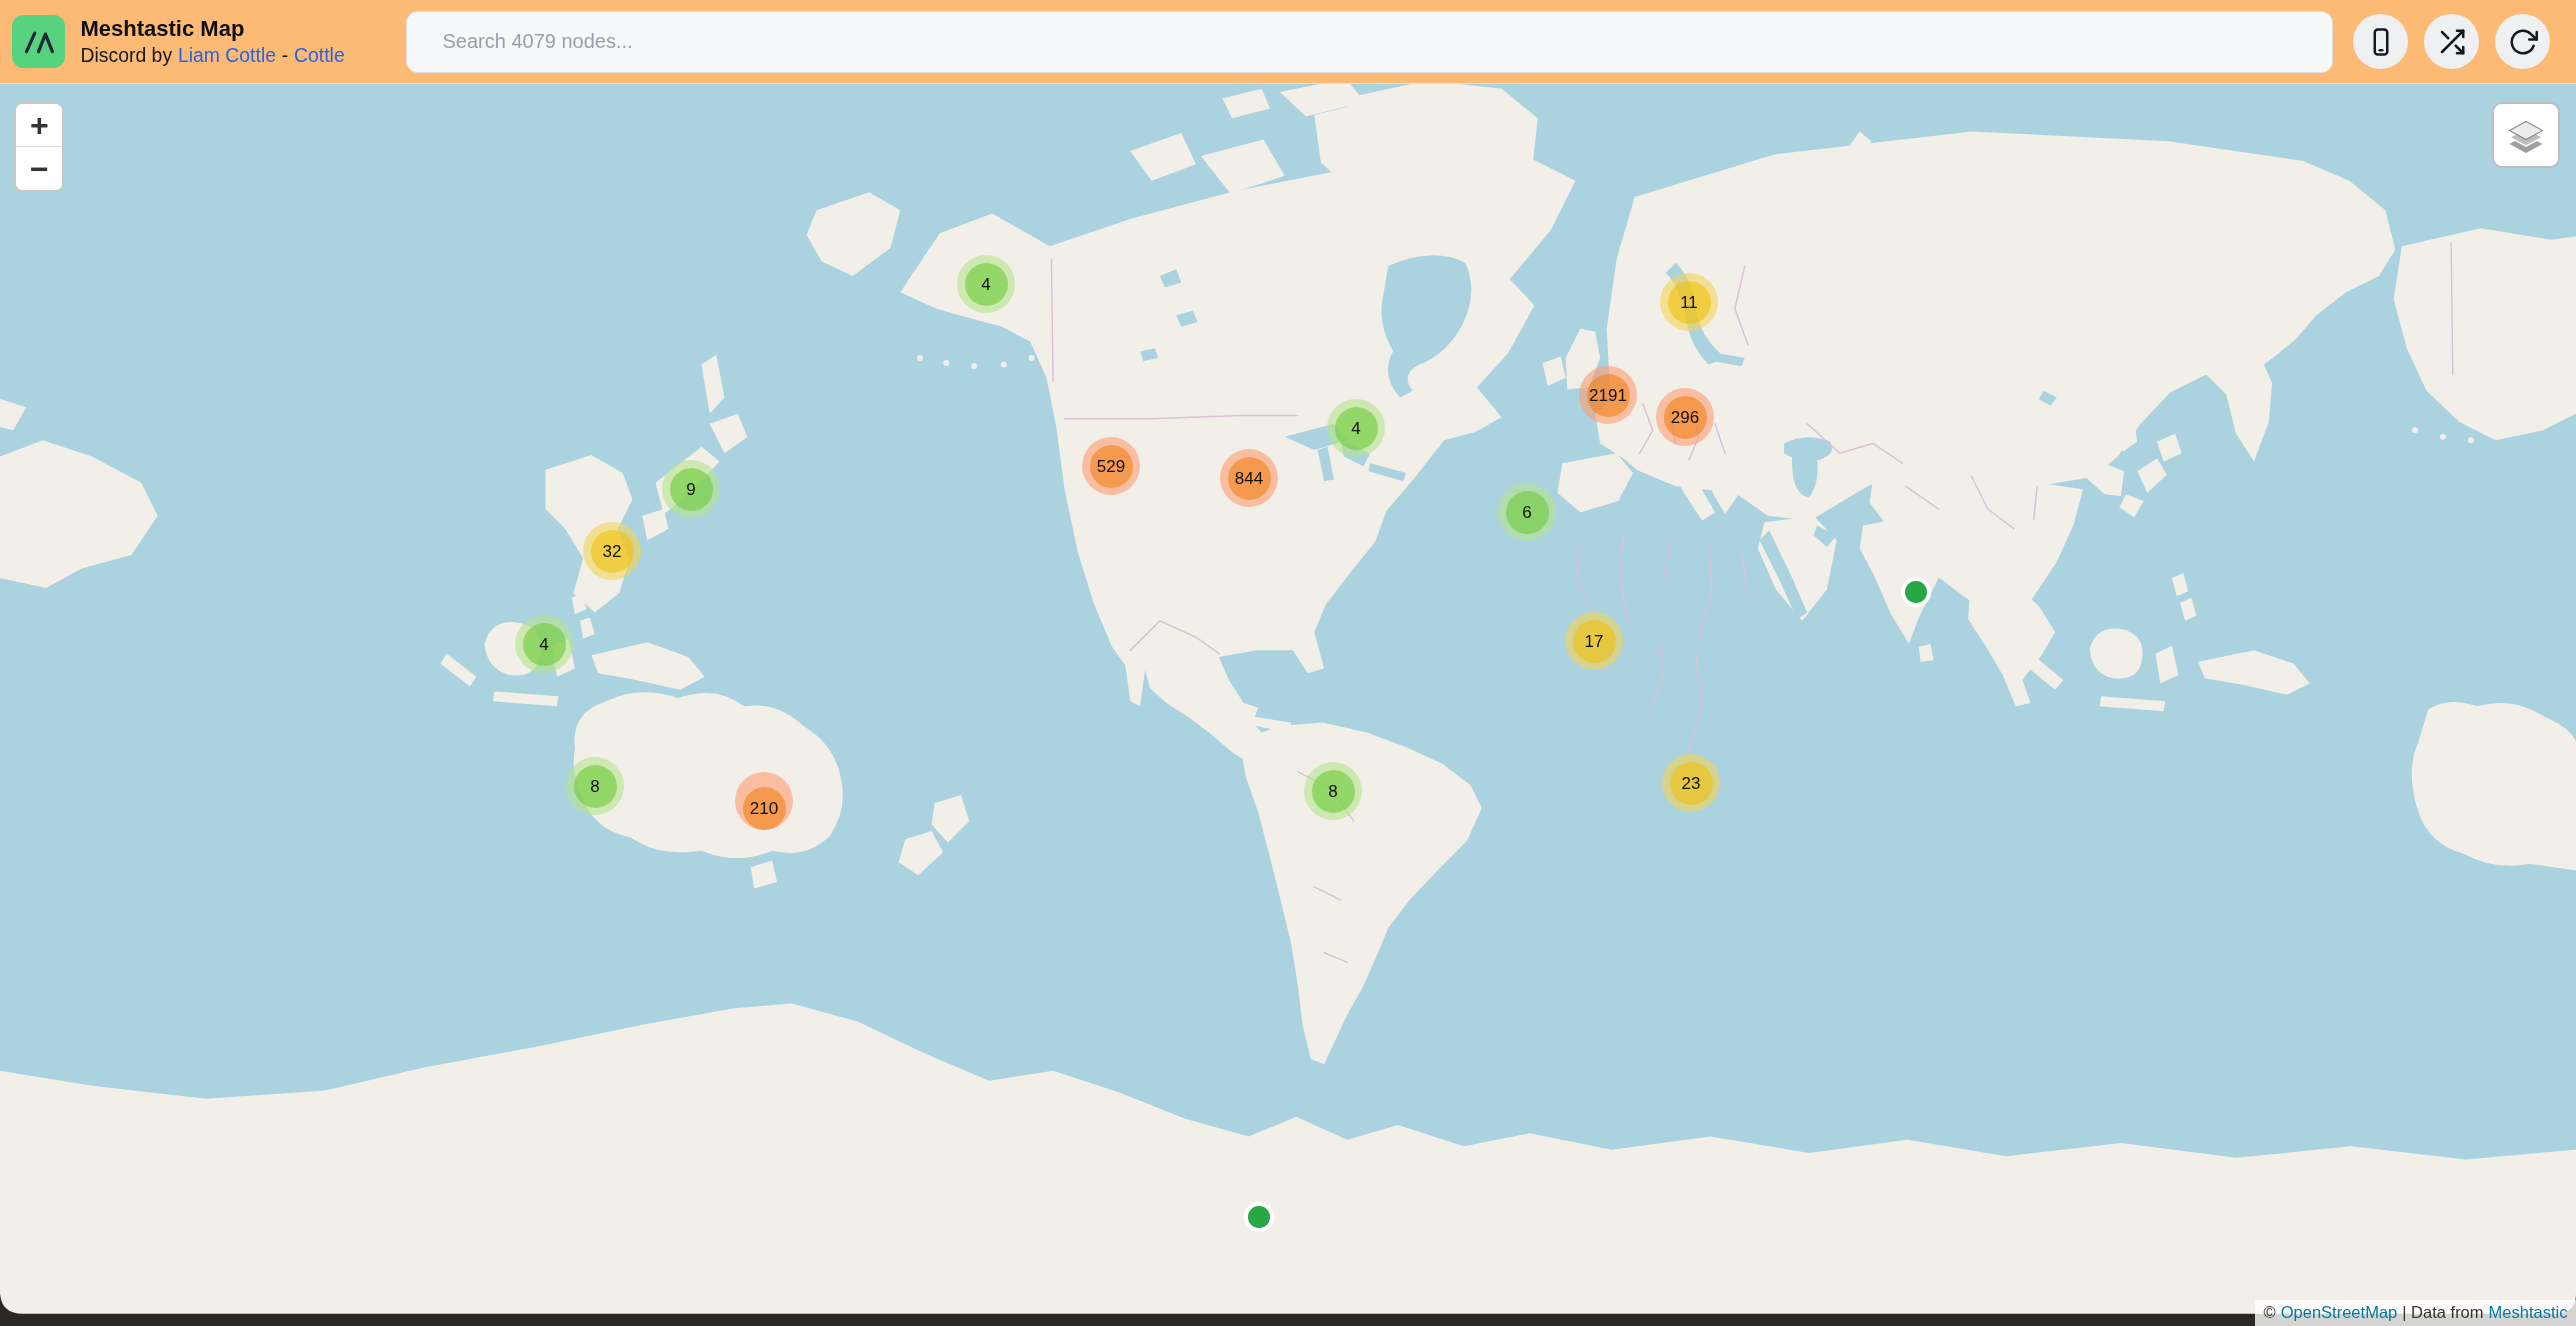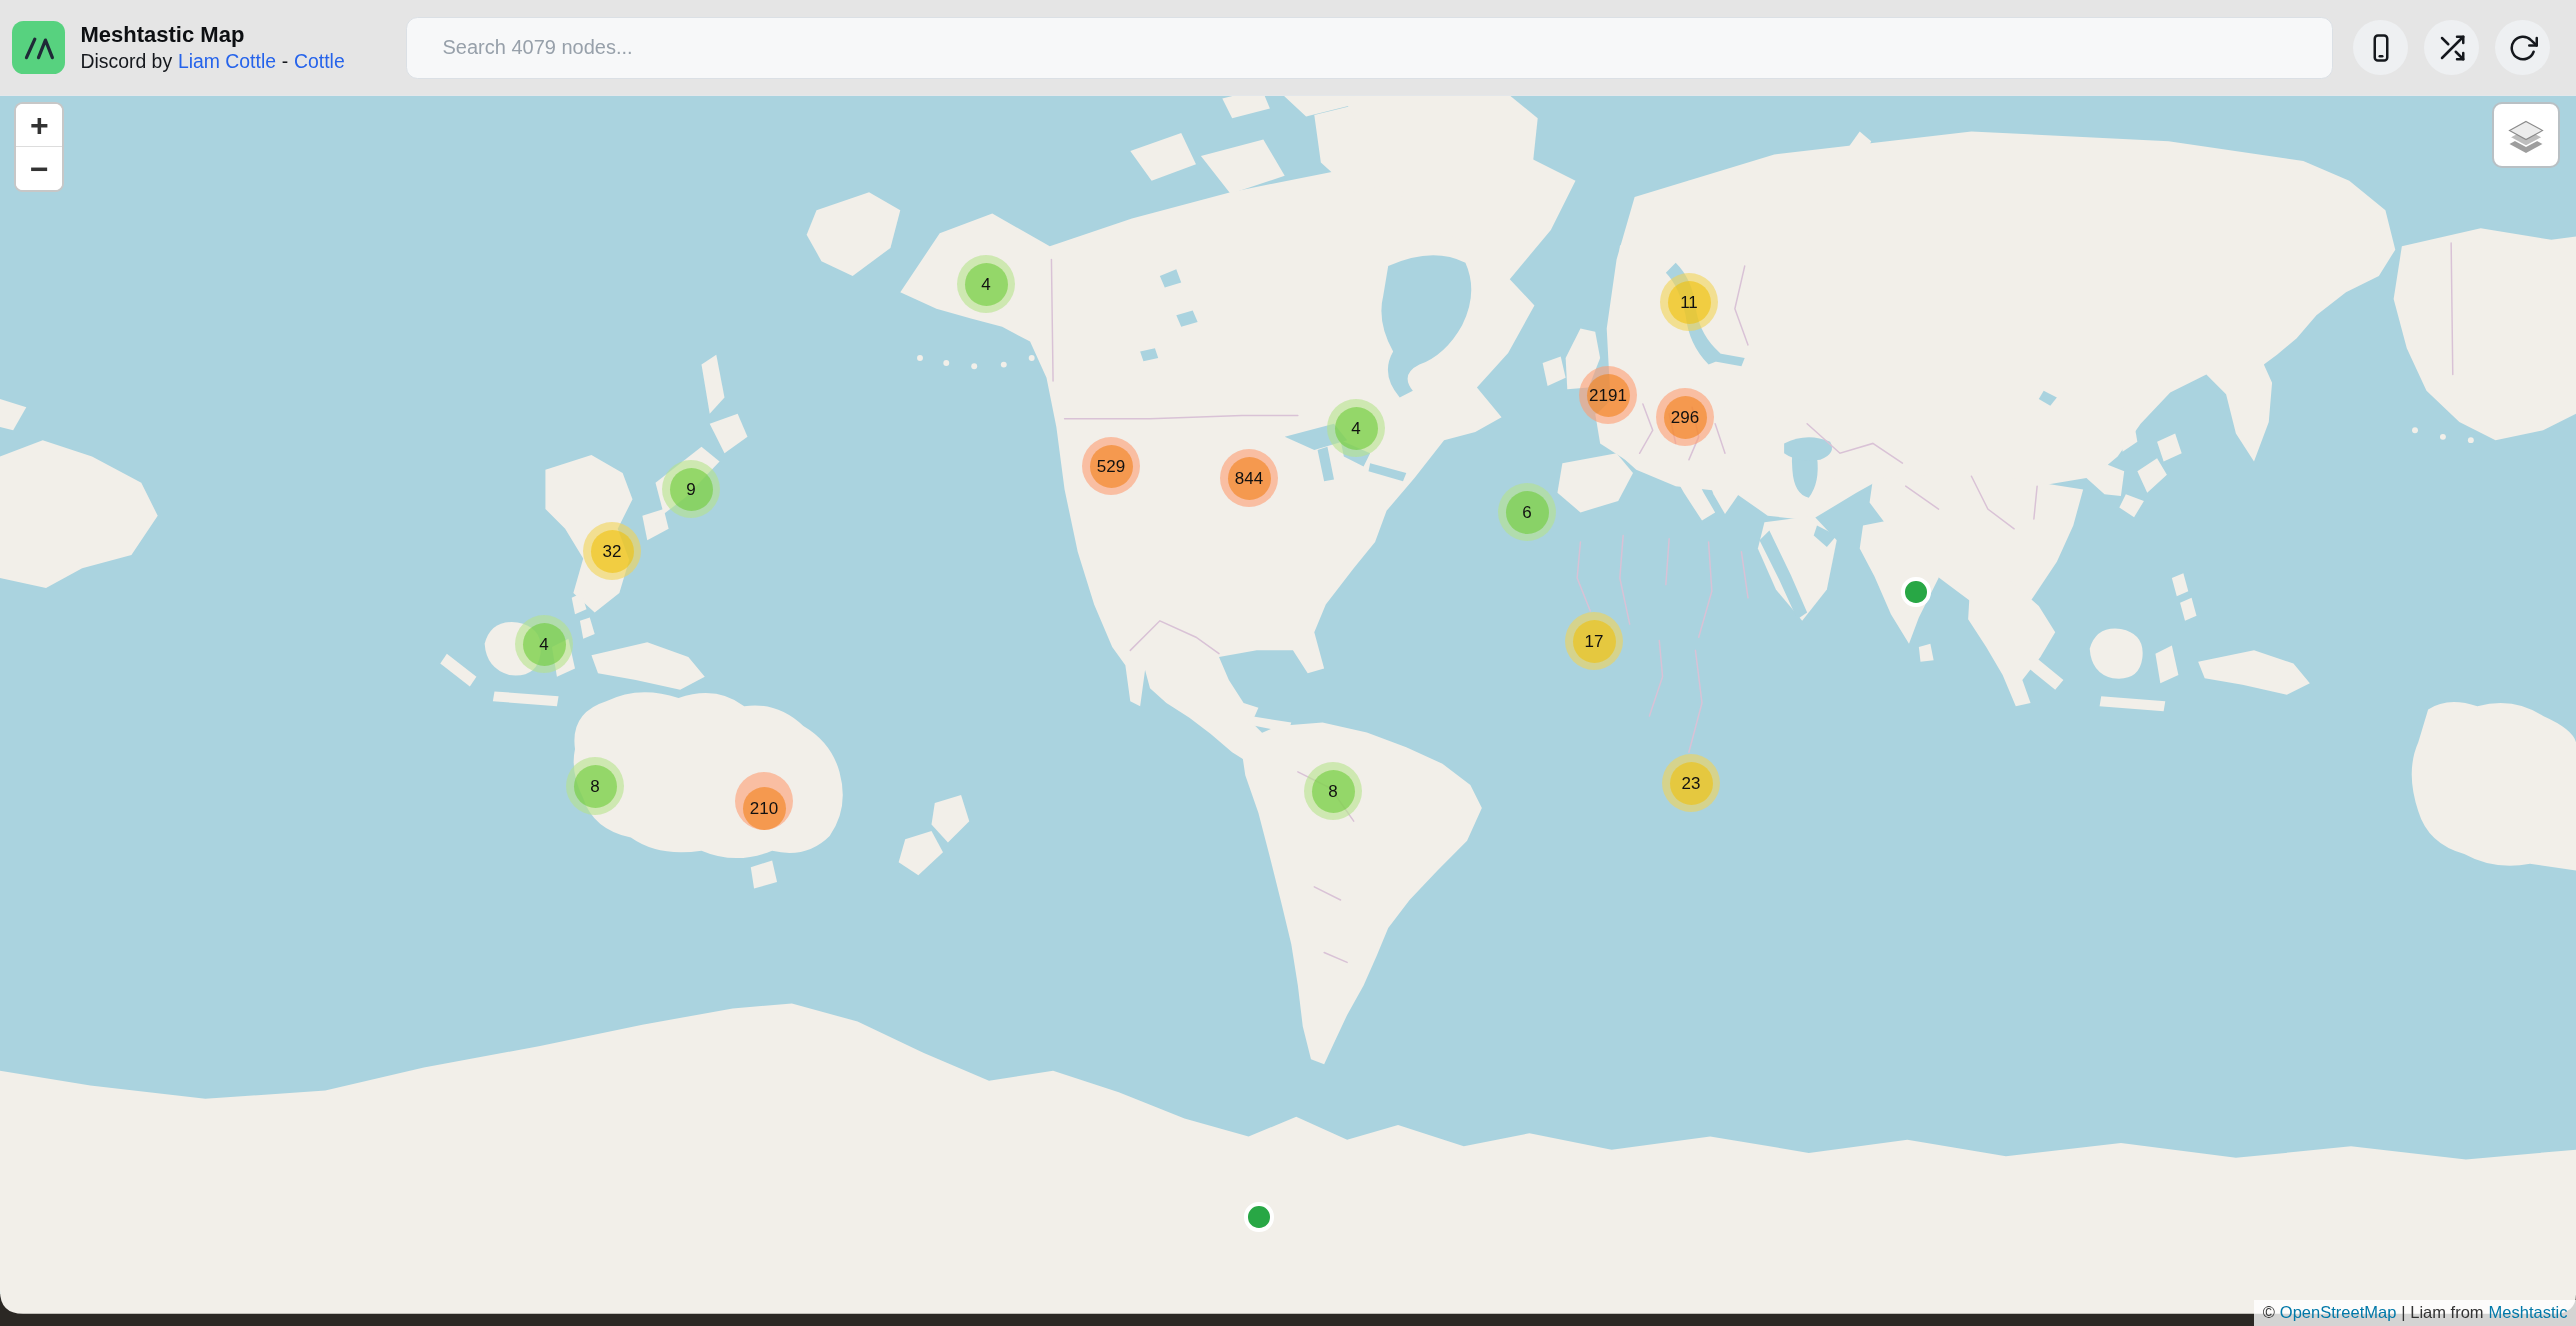--- a/index.html
+++ b/index.html
@@ -23,21 +23,21 @@
   .cluster.small{background:var(--cl-small-outer);}
   .cluster.small .cluster-inner{background:var(--cl-small-inner);}
   .cluster.medium{background:var(--cl-medium-outer);}
   .cluster.medium .cluster-inner{background:var(--cl-medium-inner);}
   .cluster.large{background:var(--cl-large-outer);}
   .cluster.large .cluster-inner{background:var(--cl-large-inner);}
   .node-dot{position:absolute;width:21.6px;height:21.6px;margin-left:-15px;margin-top:-15px;
     background:var(--node-green,#28a745);border:4.3px solid #fff;border-radius:50%;cursor:pointer;}
 
   
-  #header{position:absolute;top:0;left:0;right:0;height:96px;background:#e5e5e5;
+  #header{position:absolute;top:0;left:0;right:0;height:84px;background:#fdba74;
     border-bottom:1.4px solid #e4e7ea;display:flex;align-items:center;padding:0 26px 0 11.5px;
     box-sizing:border-box;z-index:20;}
   #logo{width:53px;height:53px;border-radius:11.5px;background:var(--logo-green,#57d27f);
     display:flex;align-items:center;justify-content:center;flex:0 0 auto;}
   #title-block{margin-left:16px;width:325px;flex:0 0 auto;}
   #app-title{font-size:22px;font-weight:700;color:#0d0f12;line-height:26px;}
   .subtitle{display:flex;gap:5.8px;font-size:19.4px;color:#15181d;line-height:24.4px;margin-top:1.4px;}
   .subtitle a{color:var(--link-blue,#2563eb);text-decoration:none;cursor:pointer;}
   #search-input{flex:1 1 auto;height:62px;border-radius:11.5px;border:1.4px solid #dbe0e5;
     background:#f7f8f9;font-size:20px;color:#30343a;padding:0 36px;outline:none;box-sizing:border-box;}
@@ -289,18 +289,18 @@
     <svg viewBox="0 0 56 56" width="42" height="42">
       <path d="M28,28 L50,40 L28,52 L6,40 Z" fill="#9e9e9e"></path>
       <path d="M28,19 L50,31 L28,43 L6,31 Z" fill="#bdbdbd" stroke="#ffffff" stroke-width="2"></path>
       <path d="M28,10 L50,22 L28,34 L6,22 Z" fill="#ececec" stroke="#8a8a8a" stroke-width="1.5"></path>
     </svg>
   </div>
 
   <div id="attribution">
     <span>©</span>
     <a>OpenStreetMap</a>
-    <span>| Liam from</span>
+    <span>| Data from</span>
     <a>Meshtastic</a>
   </div>
 
 </div>
 
 
 </body></html>

